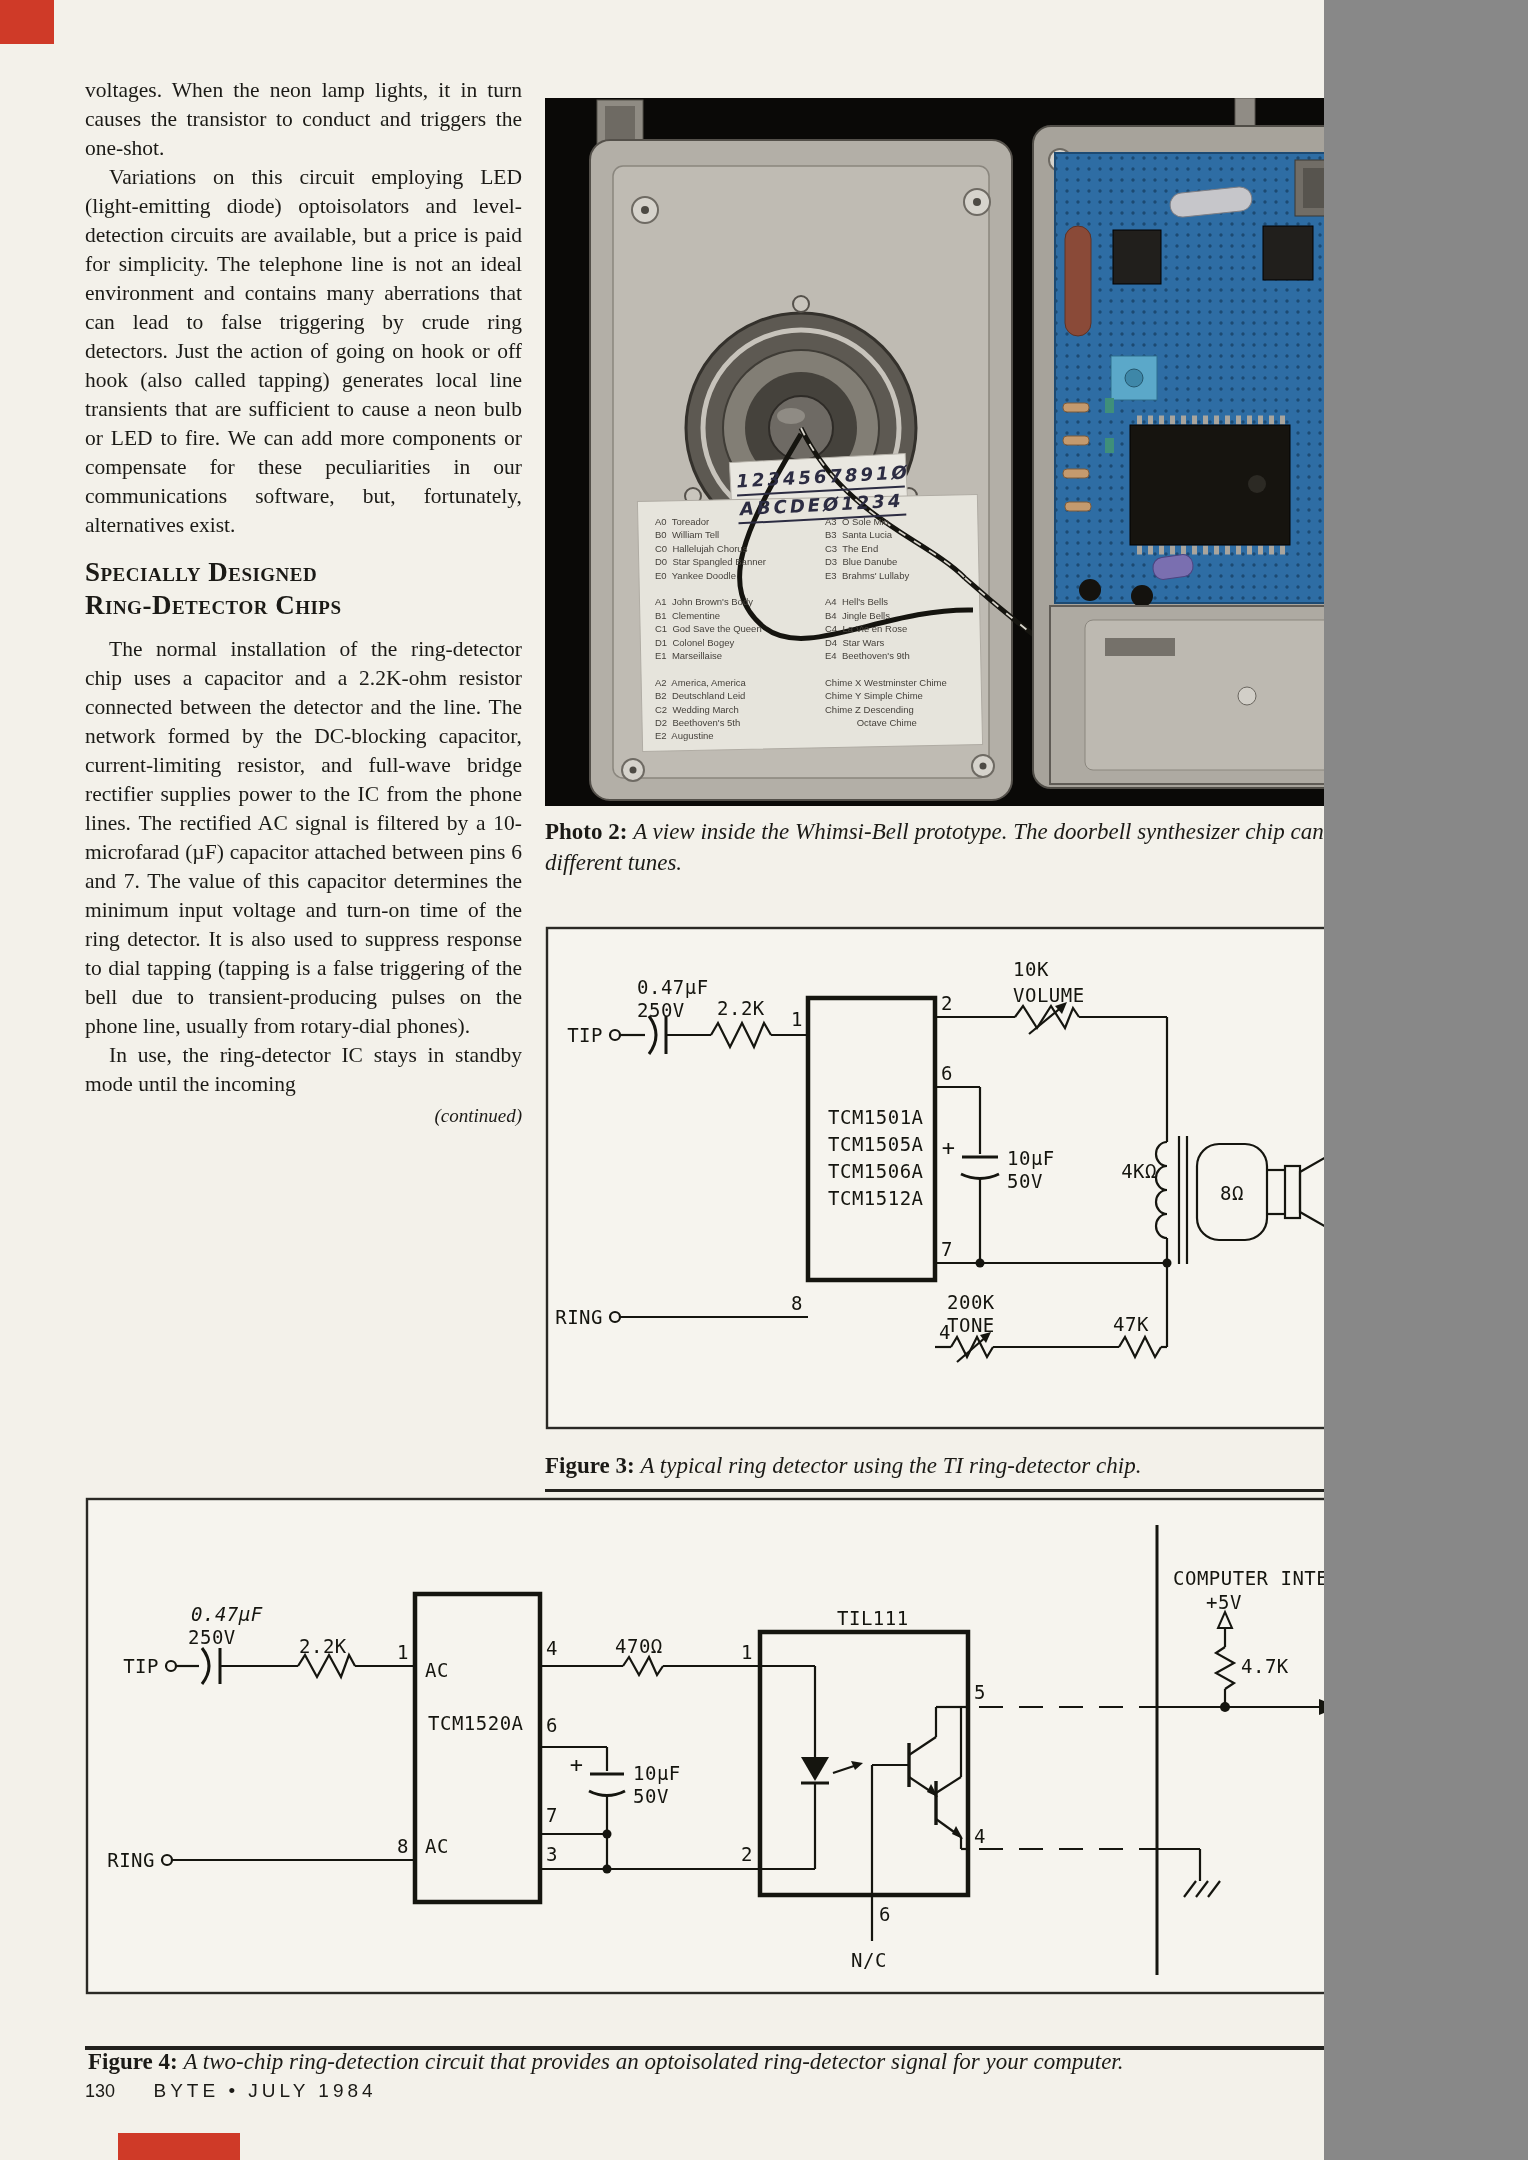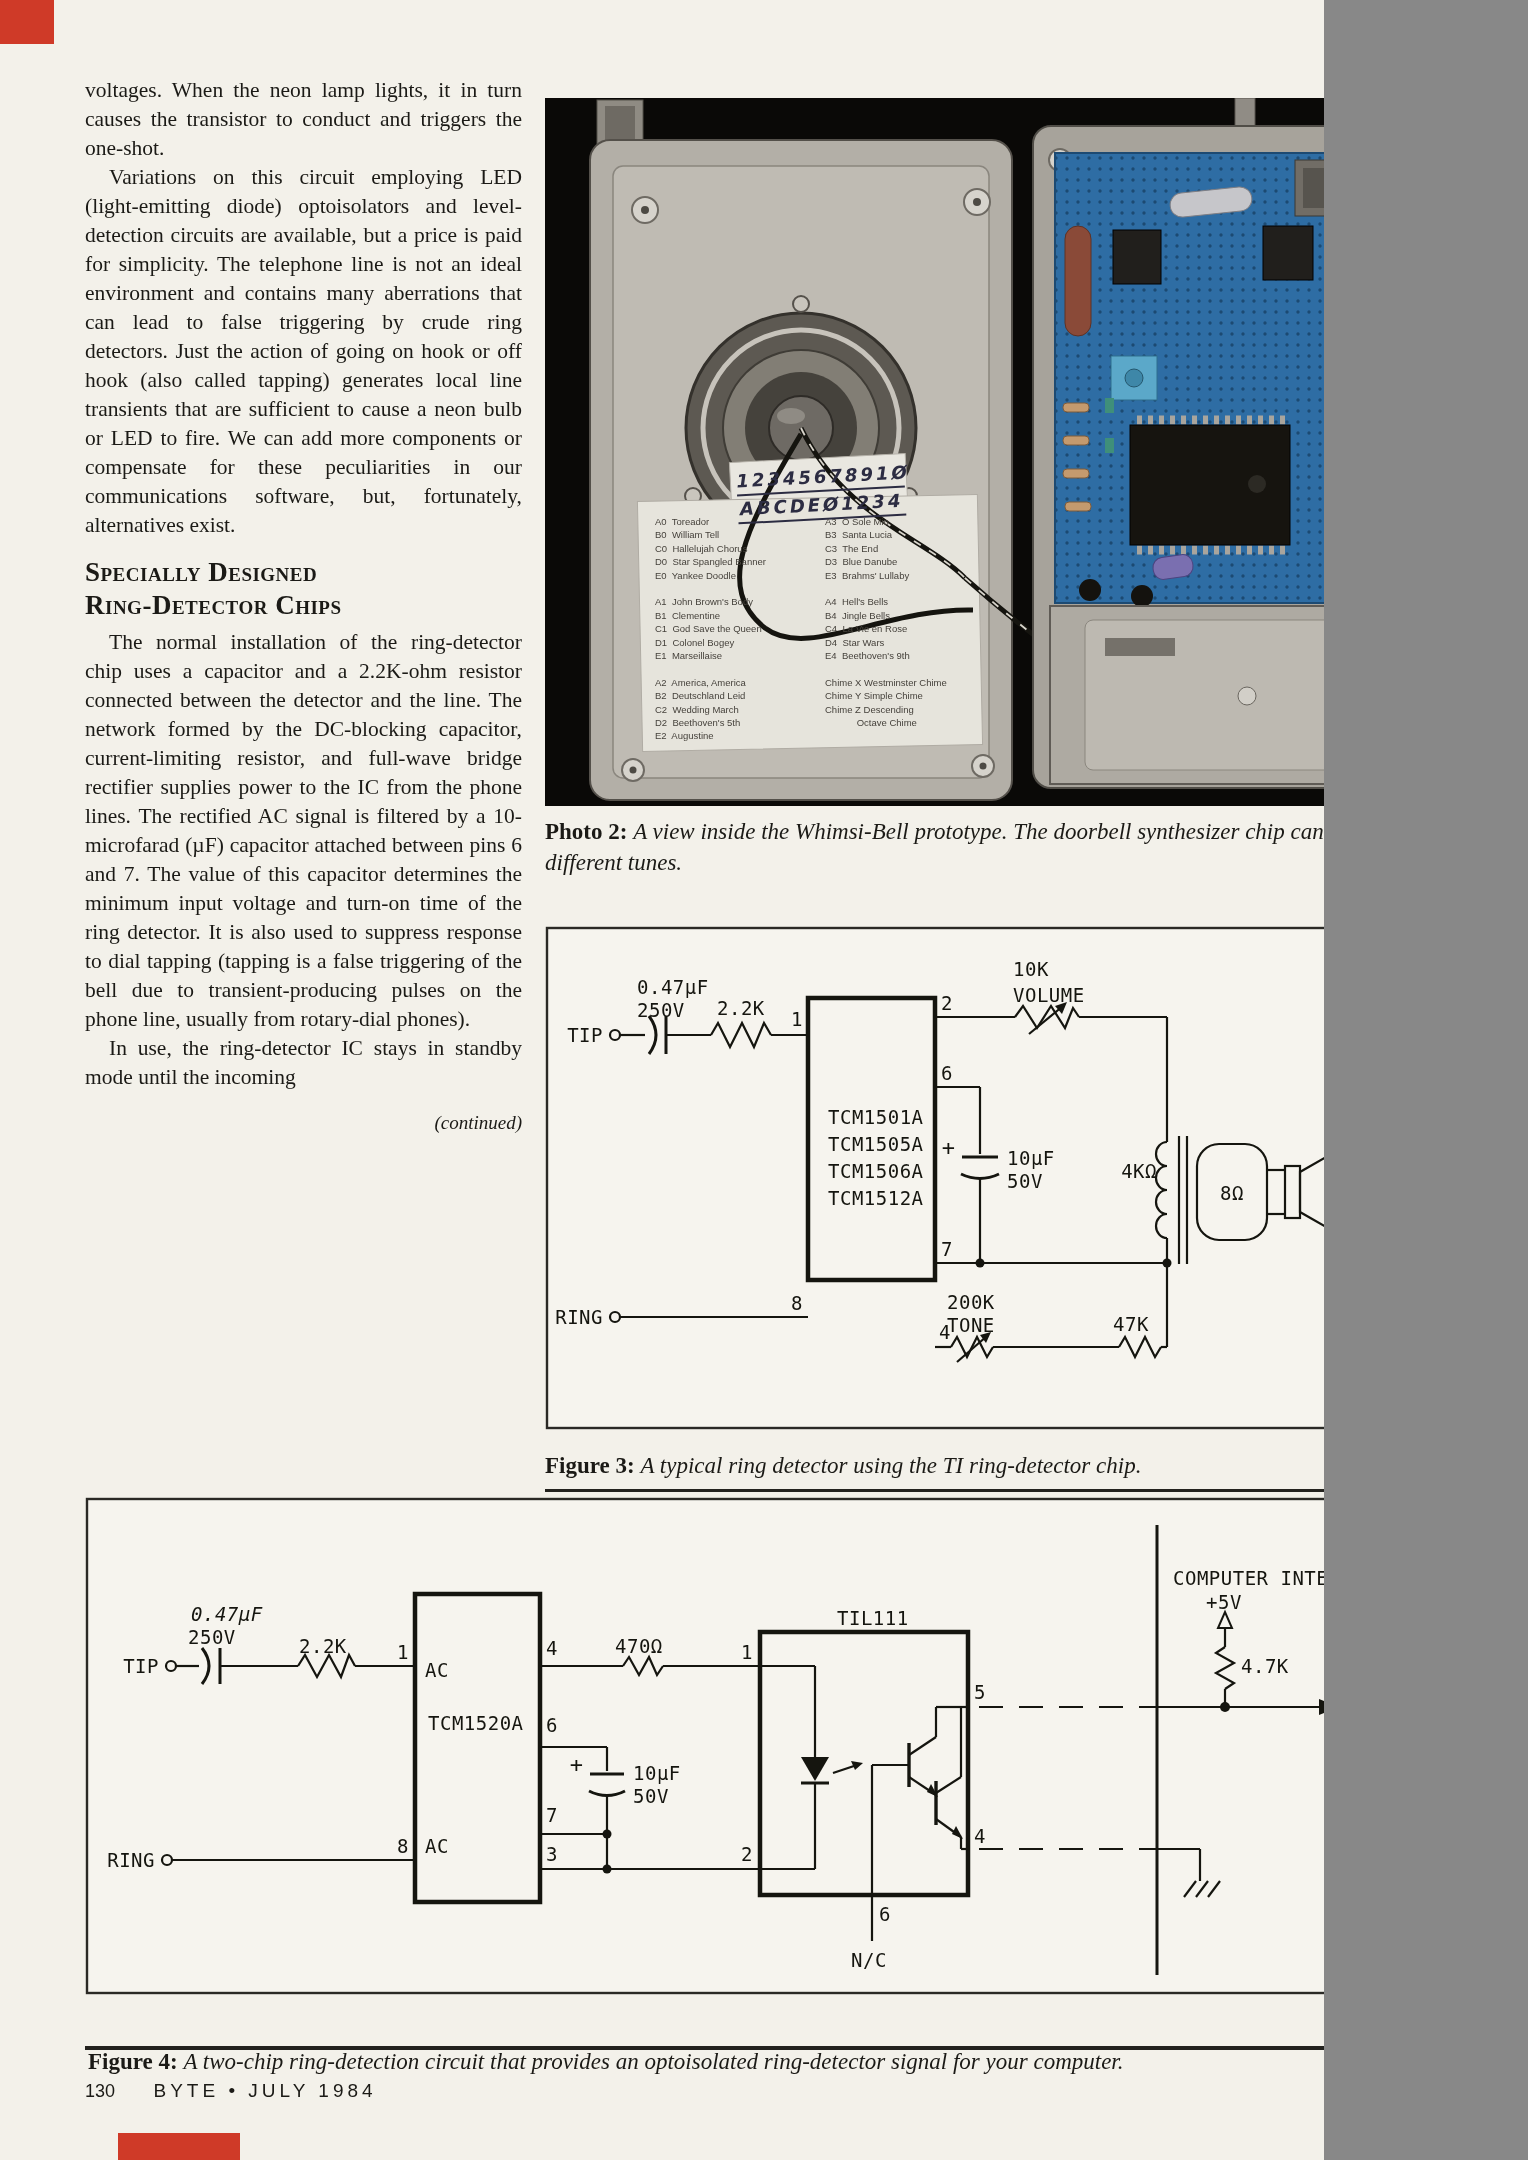--- a/index.html
+++ b/index.html
@@ -14,22 +14,22 @@
   #red-top{left:0;top:0;width:54px;height:44px;}
   #red-bottom{left:118px;top:2133px;width:122px;height:27px;}
 
   
   #article{position:absolute;left:85px;top:76px;width:437px;color:var(--c-ink);
     font-size:21.5px;line-height:29px;text-align:justify;}
   #article p{margin:0;}
   #article p.ind{text-indent:24px;}
   .sect-head{font-variant:small-caps;font-weight:600;font-size:27px;line-height:33px;
     letter-spacing:0.5px;margin-top:16px;}
-  .sect-head.second{margin-top:0;margin-bottom:6px;}
-  .continued{text-align:right;font-style:italic;font-size:19px;margin-top:16px;}
+  .sect-head.second{margin-top:0;margin-bottom:13px;}
+  .continued{text-align:right;font-style:italic;font-size:19px;margin-top:2px;}
 
   
   .caption{position:absolute;color:var(--c-ink);font-size:23px;line-height:31px;}
   .caption .cap-label{font-weight:600;font-style:normal;}
   .caption .cap-text{font-style:italic;}
   #photo-caption{left:545px;top:816px;width:912px;}
   #fig3-caption{left:545px;top:1450px;width:900px;}
   #fig4-caption{left:88px;top:2002px;width:1370px;margin-top:44px;}
   .rule{position:absolute;background:#23221e;}
   #rule-fig3{left:545px;top:1489px;width:900px;height:3px;}

